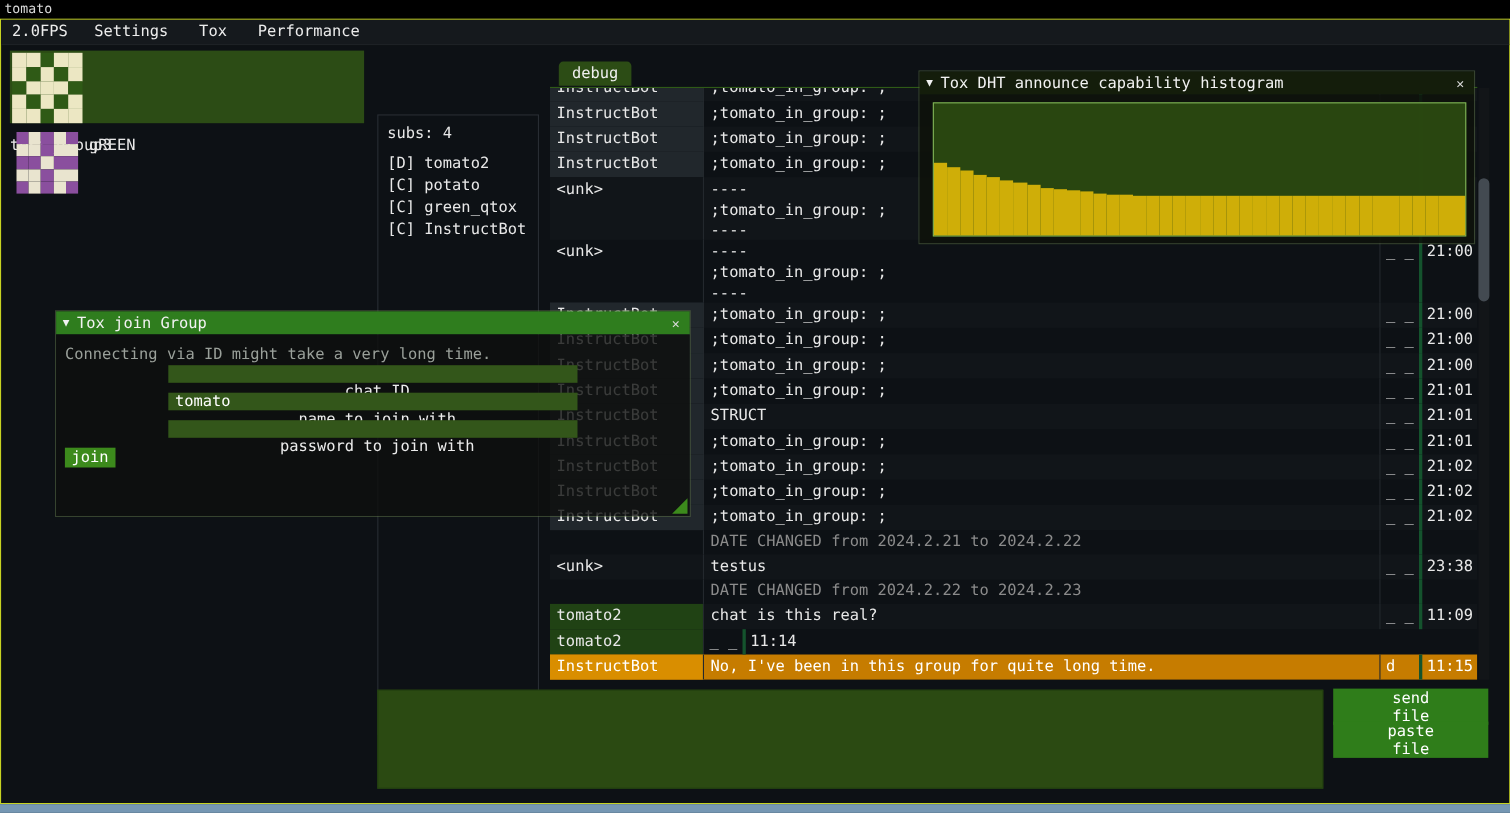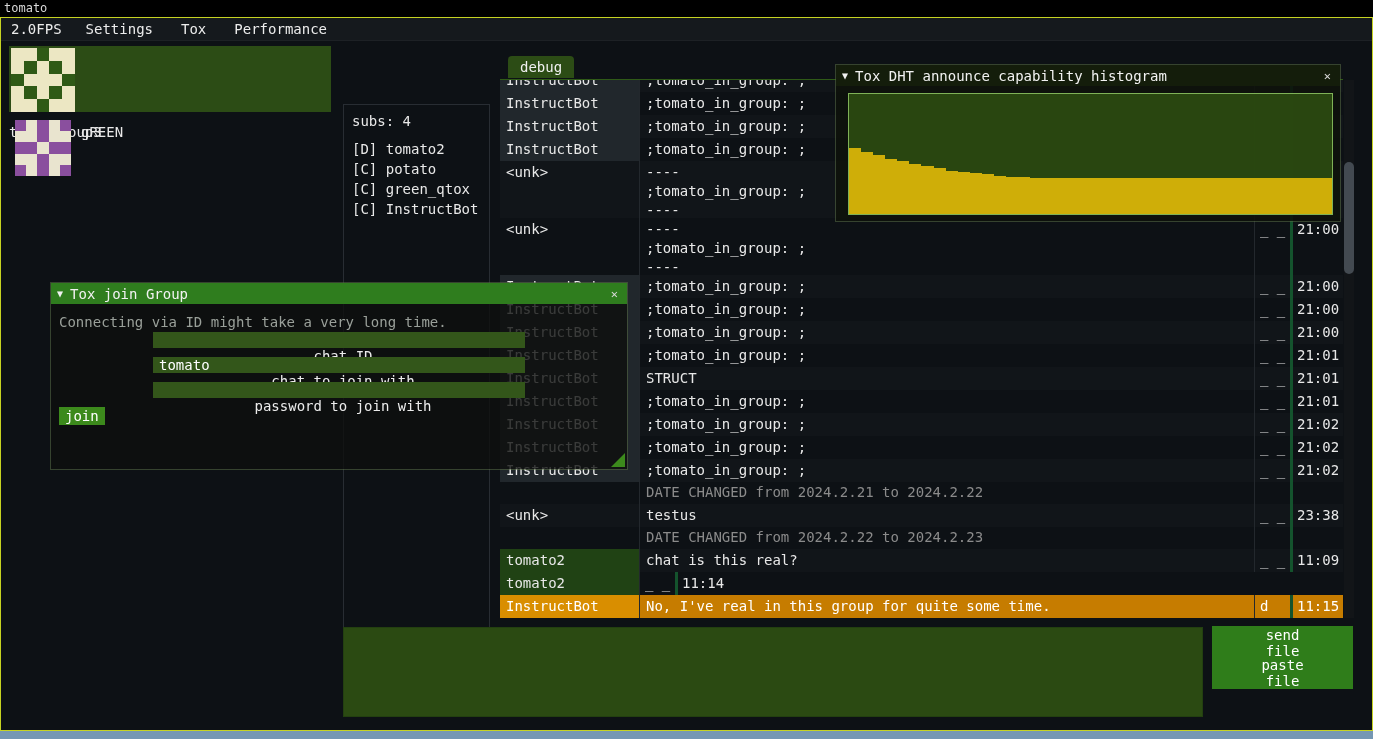--- a/index.html
+++ b/index.html
@@ -354,21 +354,21 @@
           <div class="ccell cell-time">11:09</div>
         </div>
         <div class="crow" style="height: 23px;">
           <div class="ccell cell-name n-tomato">tomato2</div>
           <div class="ccell cell-flags">_ _</div>
           <div class="ccell cell-time">11:14</div>
         </div>
         <div class="crow row-orange" style="height: 23px;">
           <div class="ccell cell-name n-orange">InstructBot</div>
           <div class="ccell cell-msg">
-            <div>No, I've real in this group for quite some time.</div>
+            <div>No, I've been in this group for quite long time.</div>
           </div>
           <div class="ccell cell-flags">d</div>
           <div class="ccell cell-time">11:15</div>
         </div>
       </div>
   </div>
 
   <div class="scroll-track"></div>
   <div class="scroll-thumb"></div>
 
@@ -438,21 +438,21 @@
     </div>
     <div class="join-body">
       <div class="join-info">Connecting via ID might take a very long time.</div>
       <div id="join-fields" style="margin-top:0;">
           <div class="jfield">
             <input class="jinput" style="">
             <span class="jlabel">chat ID</span>
           </div>
           <div class="jfield">
             <input class="jinput" value="tomato" style="">
-            <span class="jlabel">chat to join with</span>
+            <span class="jlabel">name to join with</span>
           </div>
           <div class="jfield">
             <input class="jinput" style="">
             <span class="jlabel">password to join with</span>
           </div>
         </div>
       <span class="join-btn">join</span>
       <div class="resize-grip"></div>
     </div>
   </div>

